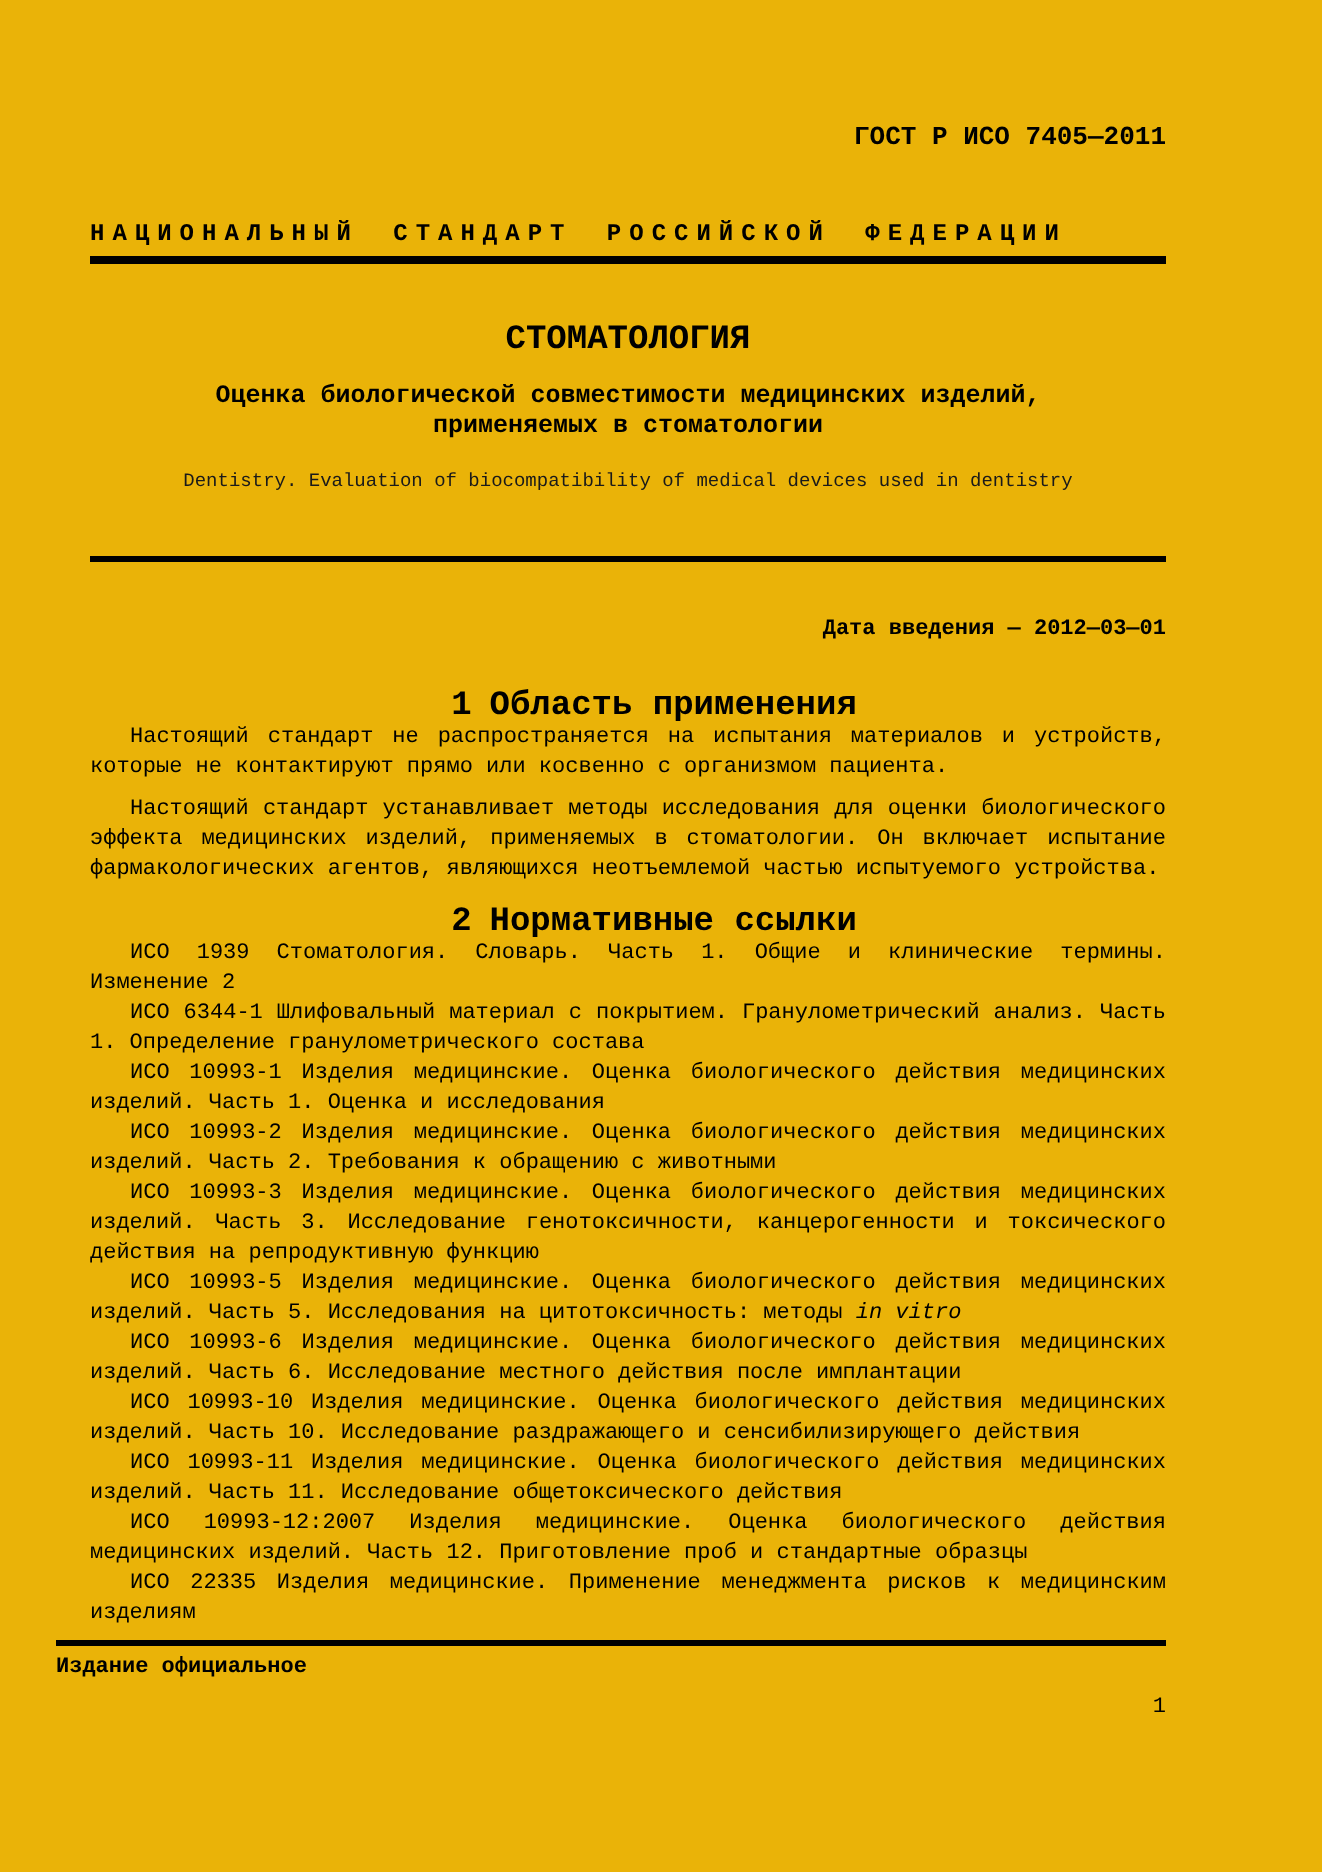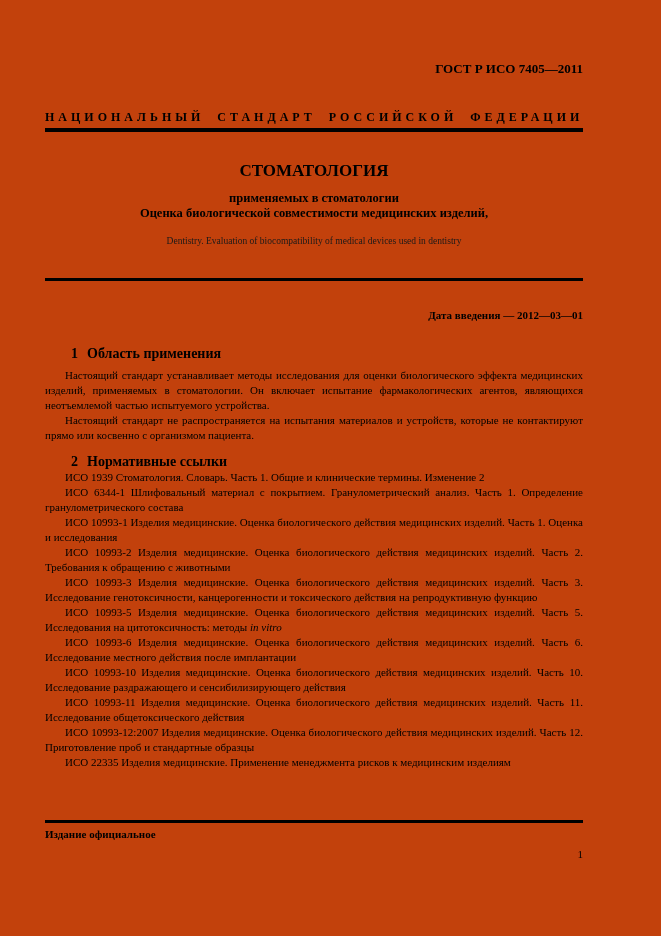--- a/index.html
+++ b/index.html
@@ -1,23 +1,23 @@
 <!DOCTYPE html>
 <html><head>
 <meta charset="utf-8">
 <style>
   * { margin: 0; padding: 0; box-sizing: border-box; }
   html, body { background: #ffffff; }
   .page {
     position: relative;
     width: 661px;
     height: 936px;
-    background: #c2410c;
+    background: #eab308;
     color: #000000;
-    font-family: Liberation Serif, serif;
+    font-family: Liberation Mono, monospace;
     overflow: hidden;
   }
   .content { padding: 0 78px 0 45px; }
 
   .doc-code {
     padding-top: 61px;
     text-align: right;
     font-weight: bold;
     font-size: 13px;
     line-height: 15px;
@@ -62,39 +62,40 @@
     margin-top: 27px;
     text-align: right;
     font-weight: bold;
     font-size: 11px;
     line-height: 14px;
   }
 
   .sec-heading {
     margin: 24px 0 0 26px;
     font-weight: bold;
-    font-size: 14px;
+    font-size: 17px;
     line-height: 16px;
+    text-align: center;
   }
   .sec-heading.second { margin-top: 11px; }
   .sec-num { margin-right: 9px; }
 
   .para, .ref {
     font-size: 11px;
     line-height: 15px;
     text-align: justify;
     text-indent: 20px;
   }
   .para.first { margin-top: 6px; }
   .it { font-style: italic; }
 
   .footer {
     position: absolute;
     top: 820px;
-    left: 45px;
+    left: 28px;
     right: 78px;
   }
   .footer-rule { height: 3px; background: #000000; }
   .official {
     margin-top: 5px;
     font-weight: bold;
     font-size: 11px;
     line-height: 13px;
   }
   .page-num {
@@ -110,33 +111,33 @@
 <div class="page">
   <div class="content">
 
     <div class="doc-code">ГОСТ Р ИСО 7405—2011</div>
 
     <div class="nat-standard">НАЦИОНАЛЬНЫЙ СТАНДАРТ РОССИЙСКОЙ ФЕДЕРАЦИИ</div>
     <div class="rule rule-1"></div>
 
     <div class="title-main">СТОМАТОЛОГИЯ</div>
     <div class="title-sub">
+      <div>Оценка биологической совместимости медицинских изделий,</div>
       <div>применяемых в стоматологии</div>
-      <div>Оценка биологической совместимости медицинских изделий,</div>
     </div>
     <div class="title-en">Dentistry. Evaluation of biocompatibility of medical devices used in dentistry</div>
 
     <div class="rule rule-2"></div>
     <div class="date-line">Дата введения — 2012—03—01</div>
 
     <div class="sec-heading">
       <span class="sec-num">1</span><span>Область применения</span>
     </div>
+    <p class="para">Настоящий стандарт не распространяется на испытания материалов и устройств, которые не контактируют прямо или косвенно с организмом пациента.</p>
     <p class="para first">Настоящий стандарт устанавливает методы исследования для оценки биологического эффекта медицинских изделий, применяемых в стоматологии. Он включает испытание фармакологических агентов, являющихся неотъемлемой частью испытуемого устройства.</p>
-    <p class="para">Настоящий стандарт не распространяется на испытания материалов и устройств, которые не контактируют прямо или косвенно с организмом пациента.</p>
 
     <div class="sec-heading second">
       <span class="sec-num">2</span><span>Нормативные ссылки</span>
     </div>
 
     <p class="ref"><span>ИСО 1939 Стоматология. Словарь. Часть 1. Общие и клинические термины. Изменение 2</span><span class="it"></span></p>
     <p class="ref"><span>ИСО 6344-1 Шлифовальный материал с покрытием. Гранулометрический анализ. Часть 1. Определение гранулометрического состава</span><span class="it"></span></p>
     <p class="ref"><span>ИСО 10993-1 Изделия медицинские. Оценка биологического действия медицинских изделий. Часть 1. Оценка и исследования</span><span class="it"></span></p>
     <p class="ref"><span>ИСО 10993-2 Изделия медицинские. Оценка биологического действия медицинских изделий. Часть 2. Требования к обращению с животными</span><span class="it"></span></p>
     <p class="ref"><span>ИСО 10993-3 Изделия медицинские. Оценка биологического действия медицинских изделий. Часть 3. Исследование генотоксичности, канцерогенности и токсического действия на репродуктивную функцию</span><span class="it"></span></p>

